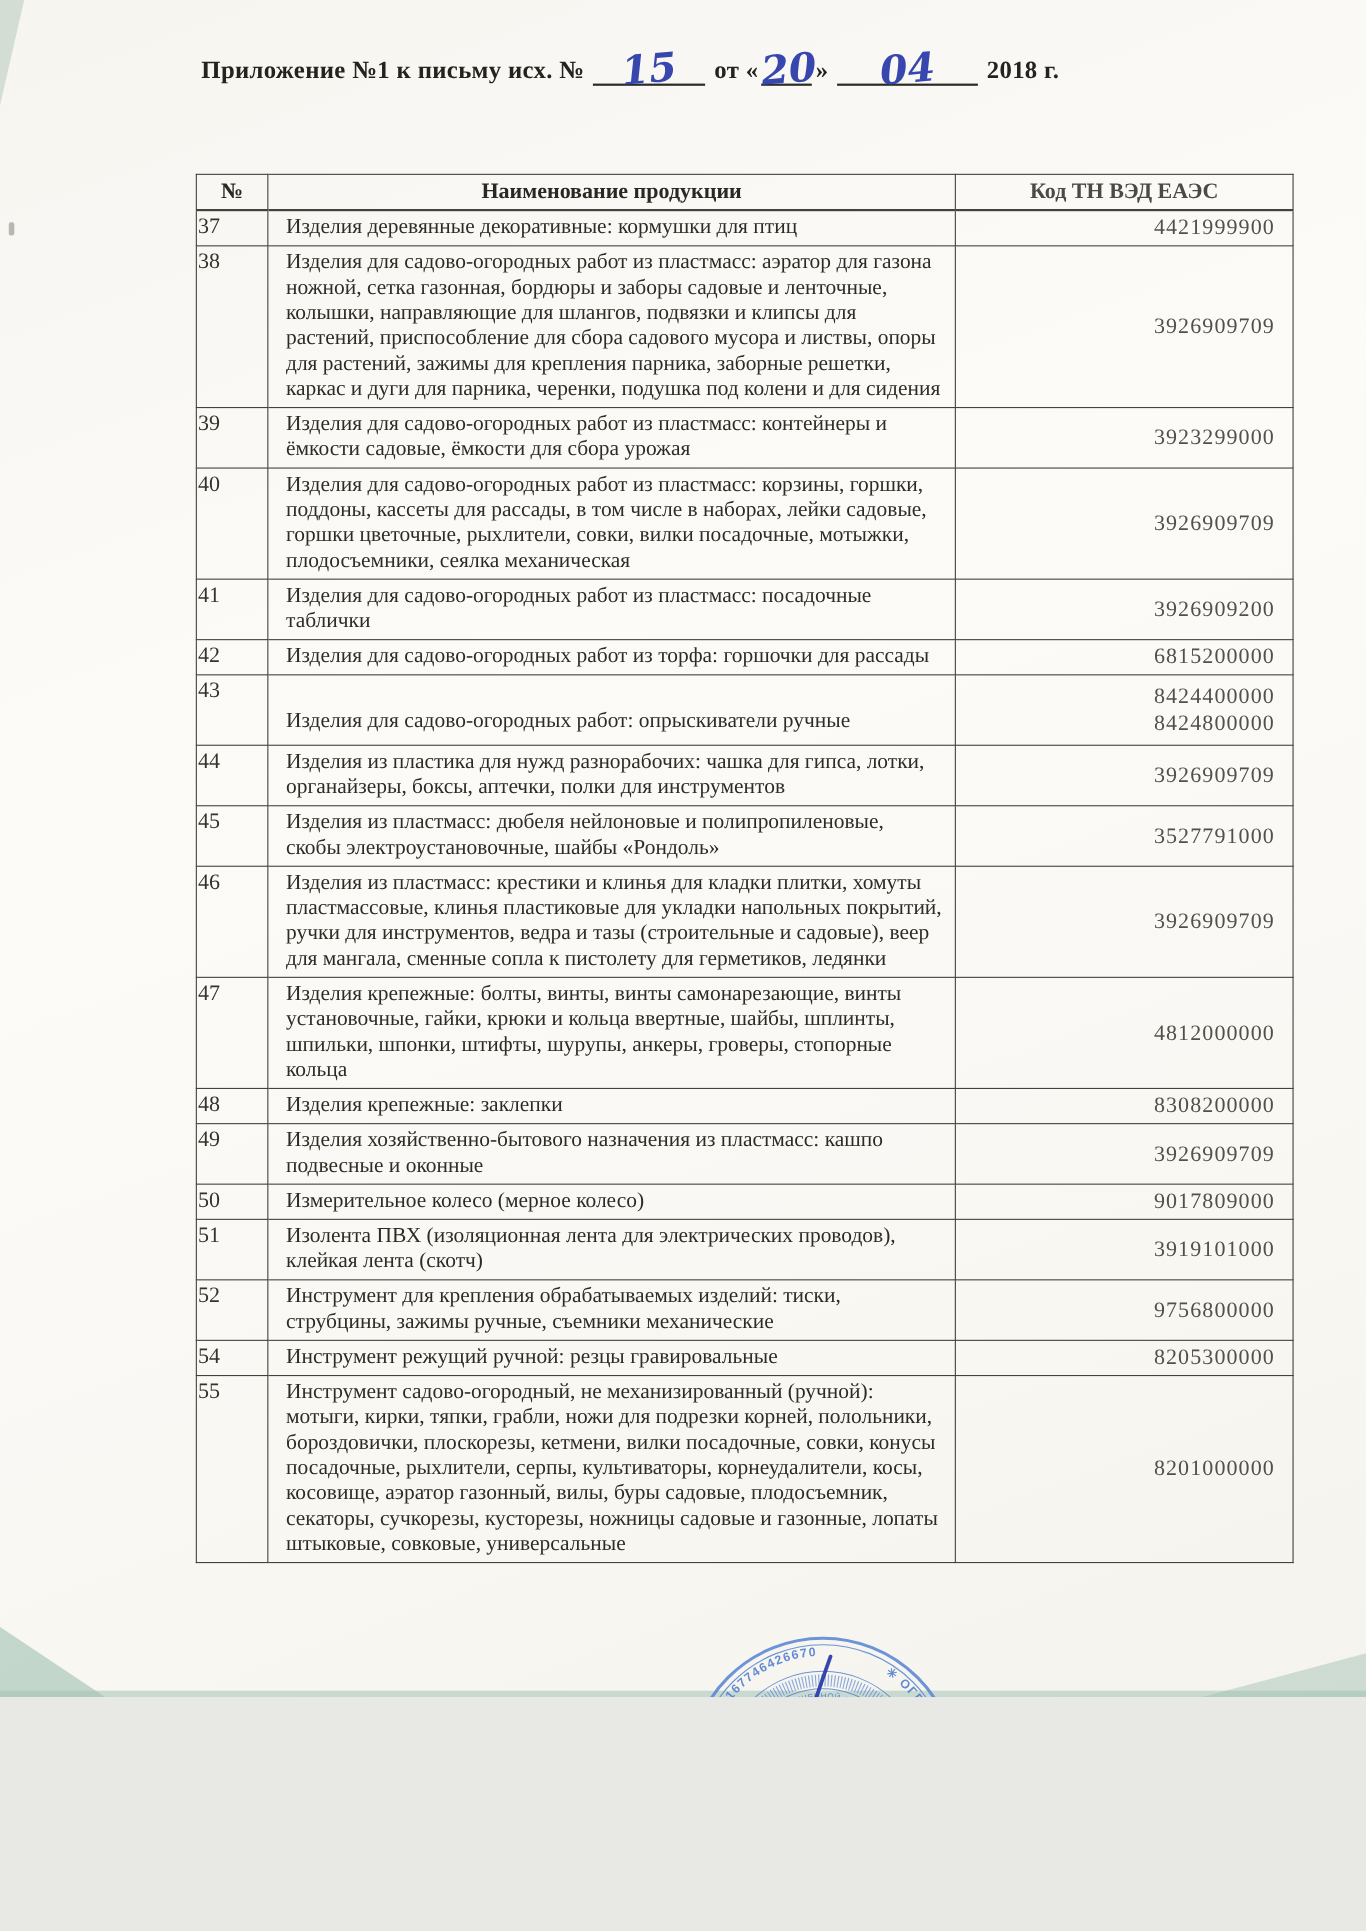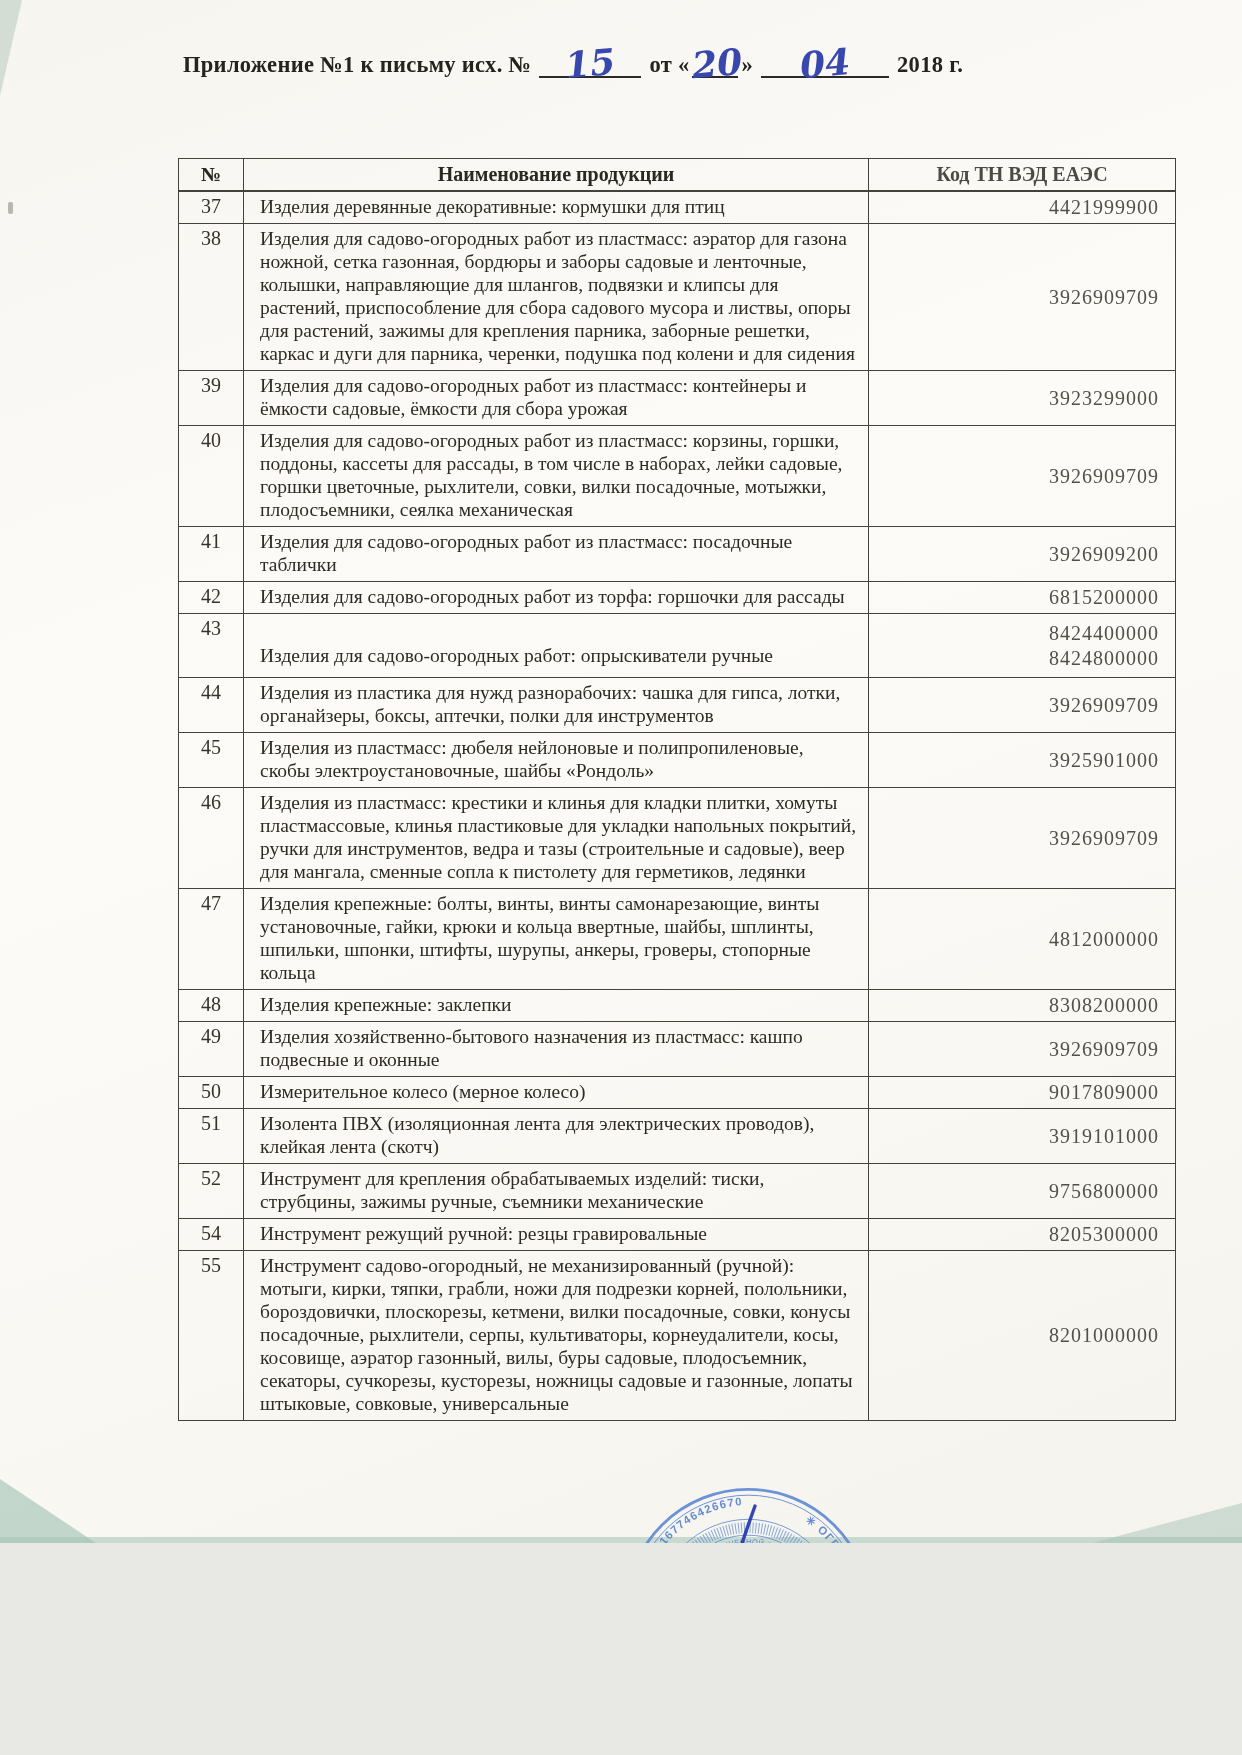--- a/index.html
+++ b/index.html
@@ -24,21 +24,21 @@
   .slot.day{width:46px;margin:0 3px;}
   .slot.month{width:128px;}
   .hand{display:inline-block;font-family:"DejaVu Serif", serif;font-style:italic;font-weight:bold;
         font-size:36px;line-height:30px;color:#3747ae;transform:rotate(-5deg);position:relative;top:4px;}
 
   
   table.products{position:absolute;left:178px;top:158px;width:998px;border-collapse:collapse;table-layout:fixed;}
   .products th,.products td{border:1.6px solid #45423c;}
   .products thead th{font-size:20px;font-weight:bold;color:#2b2822;text-align:center;padding:4px 2px;border-bottom-width:2.4px;}
   .products thead th.code-h{color:#4d4a44;}
-  td.cell-num{text-align:center;vertical-align:top;font-size:20px;padding-top:3px;color:#37332b;}
+  td.cell-num{vertical-align:top;font-size:20px;padding-top:3px;color:#37332b;}
   td.cell-name{padding:3px 10px 5px 16px;font-size:19.5px;line-height:23px;color:#2f2b24;vertical-align:top;}
   td.cell-code{text-align:right;padding-right:16px;vertical-align:middle;font-size:20px;line-height:25px;
                letter-spacing:1px;color:#53504a;white-space:pre-line;}
   tbody tr:nth-child(7) td.cell-name{padding-top:30px;padding-bottom:10px;}
 
   
   .sig-title{position:absolute;left:190px;top:1584px;font-size:21.5px;font-weight:bold;color:#26231d;line-height:31px;}
   .signer{position:absolute;left:856px;top:1548px;font-size:15px;font-weight:bold;color:#2a2620;}
   .page-num{position:absolute;left:903px;top:1561px;font-size:20.5px;color:#716e66;letter-spacing:.4px;font-family:Liberation Mono, monospace;}
 
@@ -132,21 +132,21 @@
 
     <tr>
       <td class="cell-num">44</td>
       <td class="cell-name">Изделия из пластика для нужд разнорабочих: чашка для гипса, лотки, органайзеры, боксы, аптечки, полки для инструментов</td>
       <td class="cell-code">3926909709</td>
     </tr>
 
     <tr>
       <td class="cell-num">45</td>
       <td class="cell-name">Изделия из пластмасс: дюбеля нейлоновые и полипропиленовые, скобы электроустановочные, шайбы «Рондоль»</td>
-      <td class="cell-code">3925901000</td>
+      <td class="cell-code">3527791000</td>
     </tr>
 
     <tr>
       <td class="cell-num">46</td>
       <td class="cell-name">Изделия из пластмасс: крестики и клинья для кладки плитки, хомуты пластмассовые, клинья пластиковые для укладки напольных покрытий, ручки для инструментов, ведра и тазы (строительные и садовые), веер для мангала, сменные сопла к пистолету для герметиков, ледянки</td>
       <td class="cell-code">3926909709</td>
     </tr>
 
     <tr>
       <td class="cell-num">47</td>

